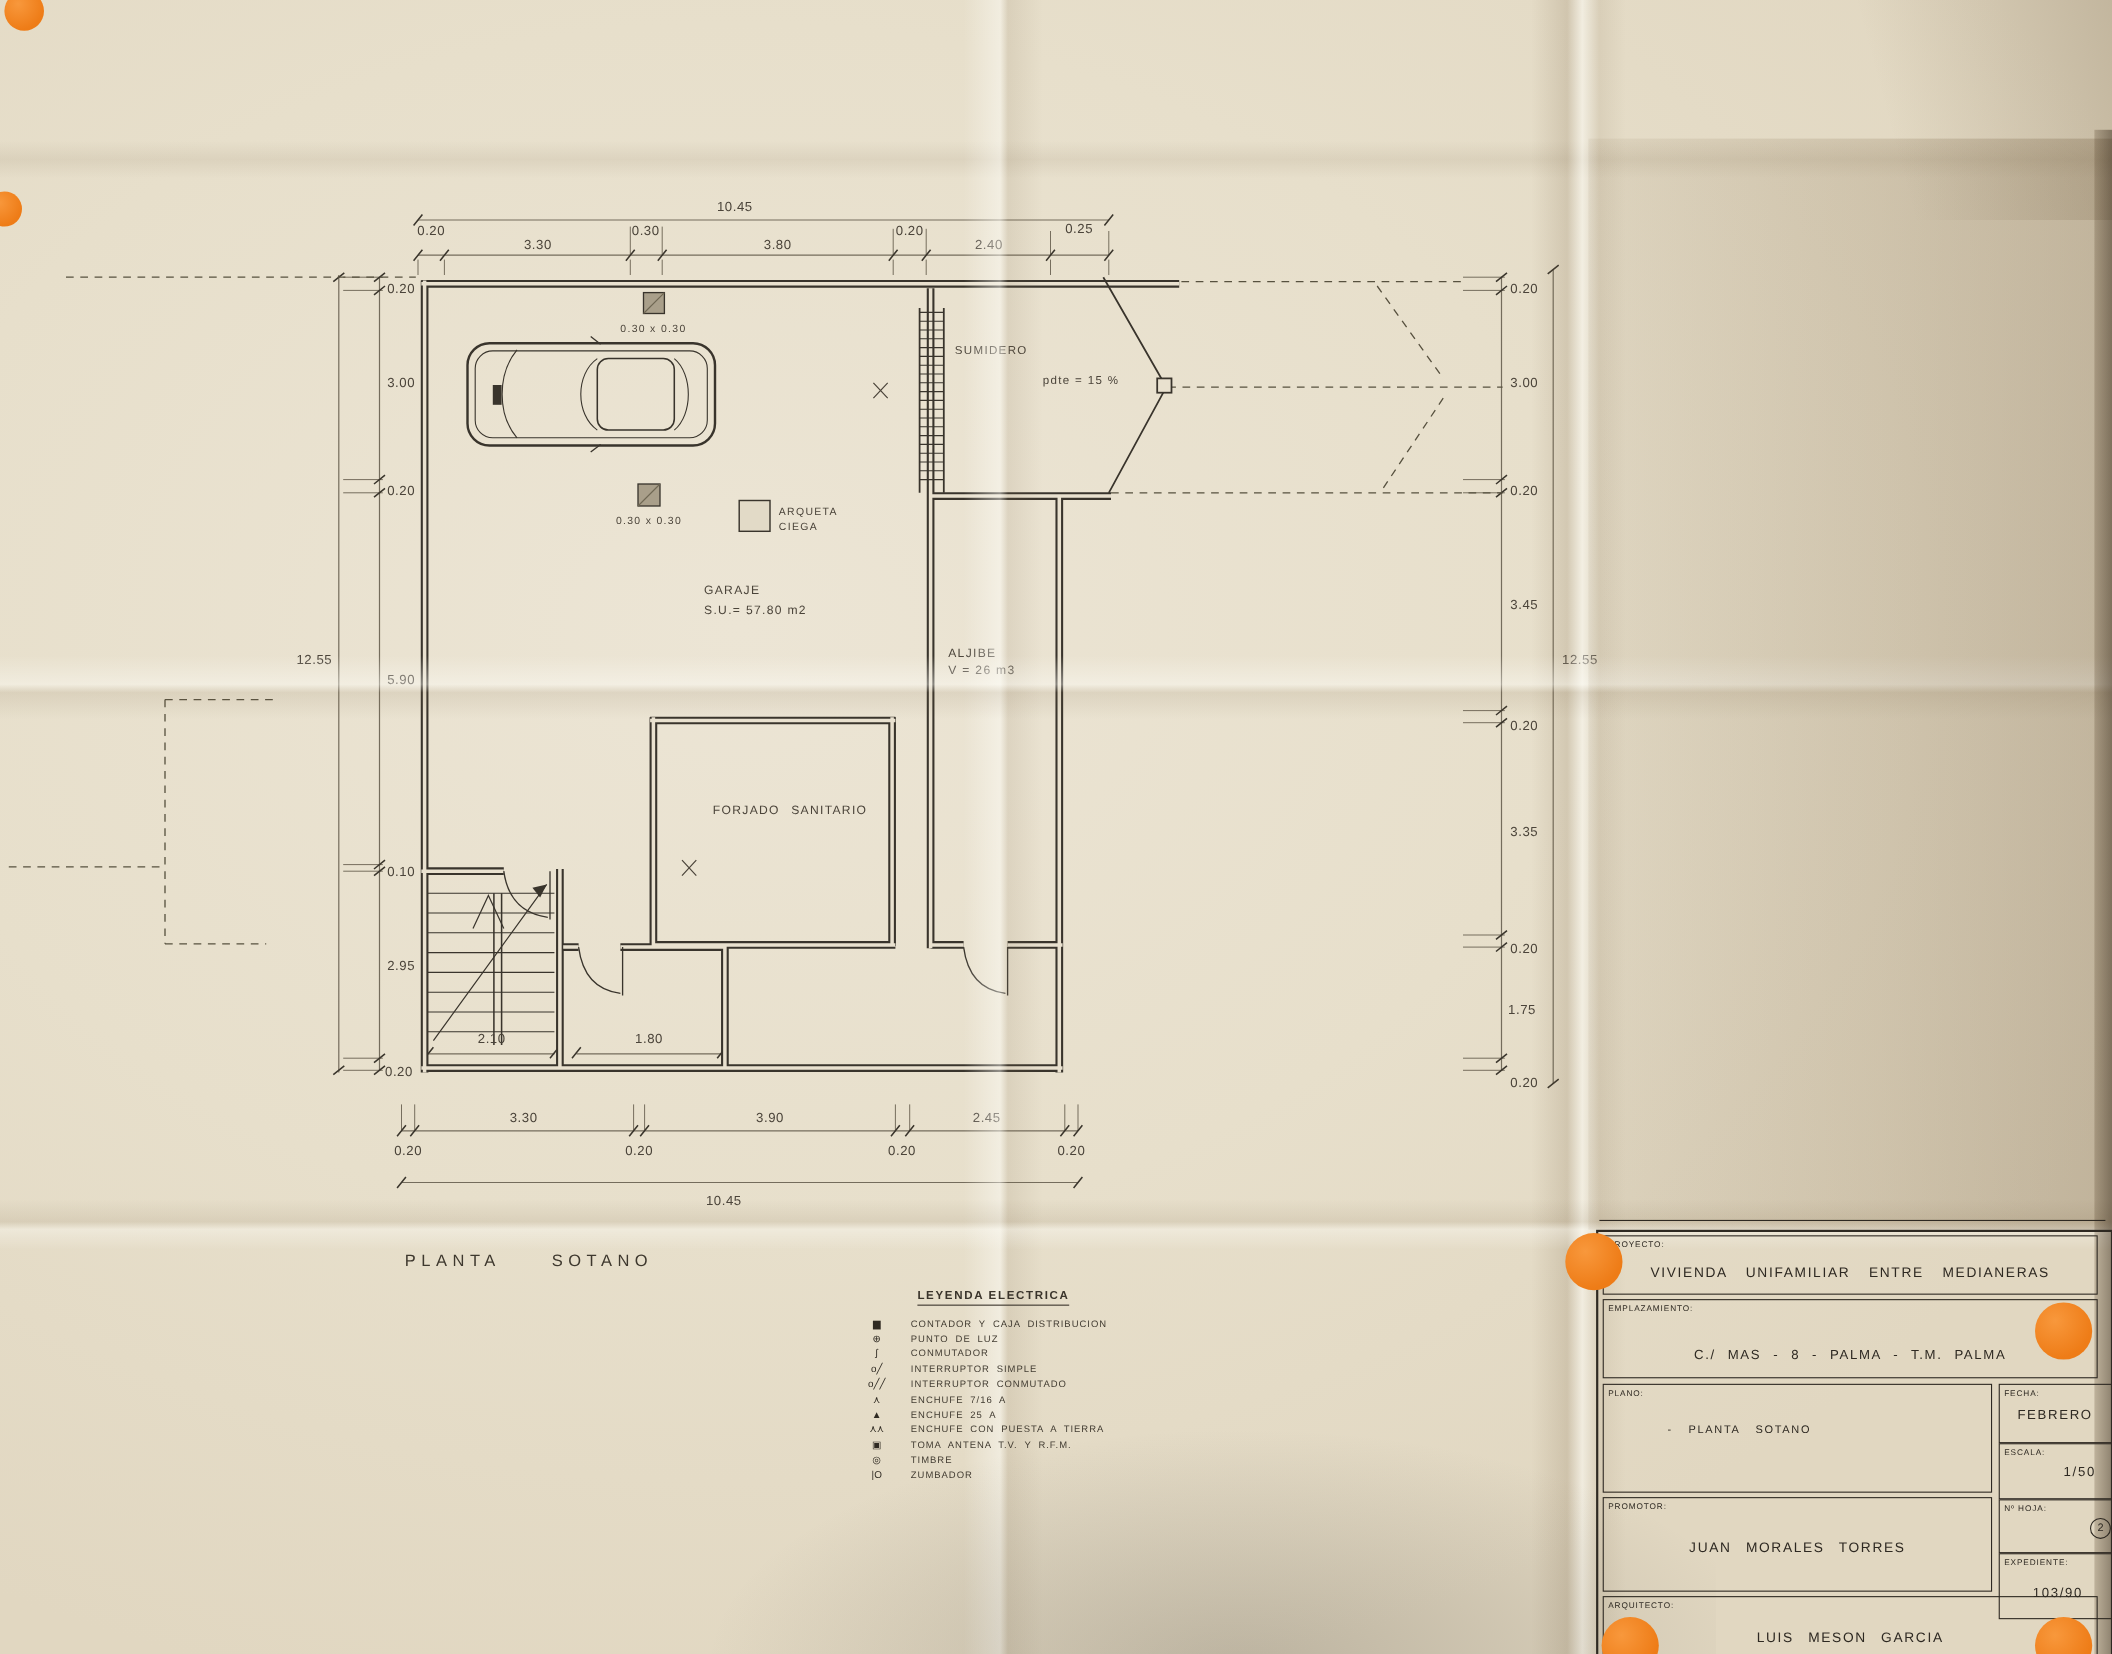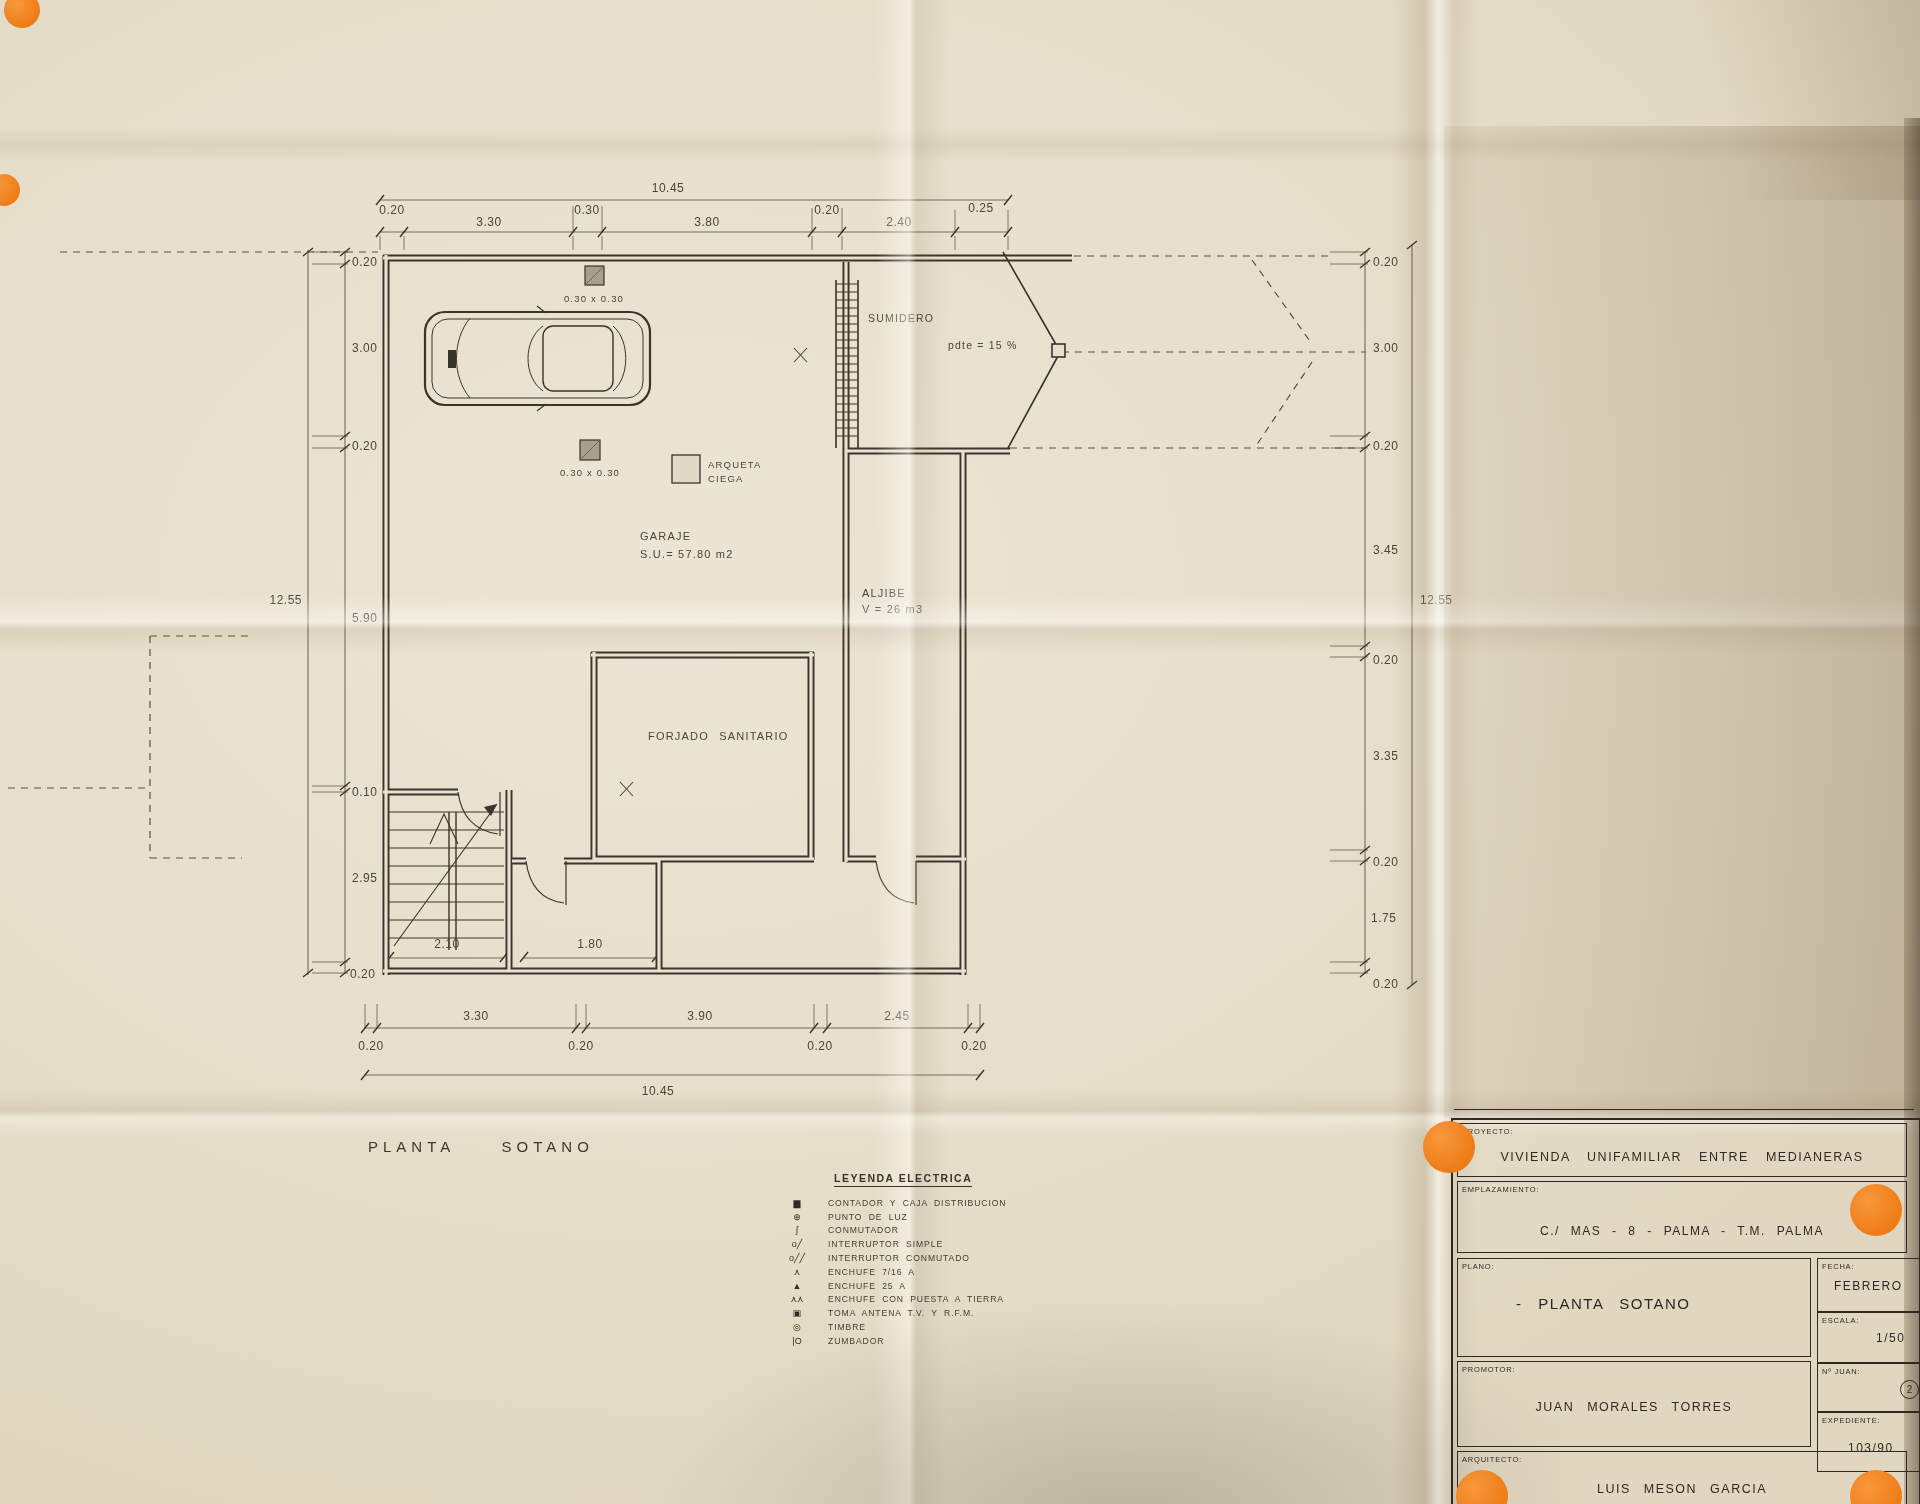--- a/index.html
+++ b/index.html
@@ -56,21 +56,21 @@
   .c-emplaz{left:6px;top:63px;width:448px;height:70px;}
   .c-plano{left:6px;top:140px;width:352px;height:97px;}
   .c-fecha{left:366px;top:140px;width:150px;height:52px;}
   .c-escala{left:366px;top:194px;width:150px;height:49px;}
   .c-promotor{left:6px;top:243px;width:352px;height:84px;}
   .c-hoja{left:366px;top:245px;width:150px;height:47px;}
   .c-exped{left:366px;top:294px;width:150px;height:58px;}
   .c-arq{left:6px;top:333px;width:448px;height:70px;}
   .v-proyecto{top:26px;text-align:center;}
   .v-emplaz{top:42px;font-size:12px;word-spacing:6px;}
-  .v-plano{top:36px;text-align:left;padding-left:58px;font-size:15px;word-spacing:10px;}
+  .v-plano{top:36px;text-align:left;padding-left:58px;font-size:10px;word-spacing:10px;}
   .v-fecha{top:20px;text-align:left;padding-left:16px;font-size:12px;}
   .v-escala{top:18px;text-align:left;padding-left:58px;font-size:12px;}
   .v-promotor{top:38px;word-spacing:8px;}
   .v-exped{top:28px;text-align:left;padding-left:30px;font-size:12px;}
   .v-arq{top:30px;word-spacing:8px;}
   .hoja-circle{position:absolute;left:82px;top:16px;width:17px;height:17px;border:1.3px solid #2e2922;
     border-radius:50%;font-size:10px;line-height:17px;text-align:center;letter-spacing:0;}
 </style>
 </head>
 <body>
@@ -318,21 +318,21 @@
       <span class="tb-lab">ESCALA:</span>
       <div class="tb-val v-escala">1/50</div>
     </div>
 
     <div class="tb-cell c-promotor">
       <span class="tb-lab">PROMOTOR:</span>
       <div class="tb-val v-promotor">JUAN MORALES TORRES</div>
     </div>
 
     <div class="tb-cell c-hoja">
-      <span class="tb-lab">Nº JUAN:</span>
+      <span class="tb-lab">Nº HOJA:</span>
       <span class="hoja-circle">2</span>
     </div>
 
     <div class="tb-cell c-exped">
       <span class="tb-lab">EXPEDIENTE:</span>
       <div class="tb-val v-exped">103/90</div>
     </div>
 
     <div class="tb-cell c-arq">
       <span class="tb-lab">ARQUITECTO:</span>

